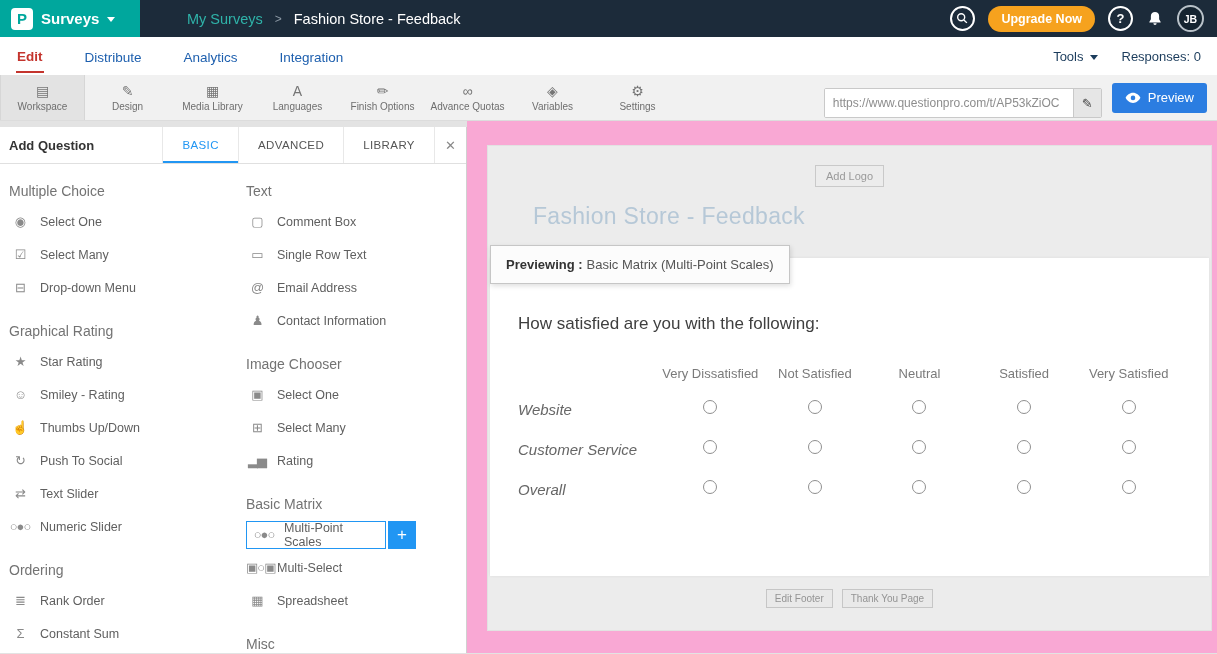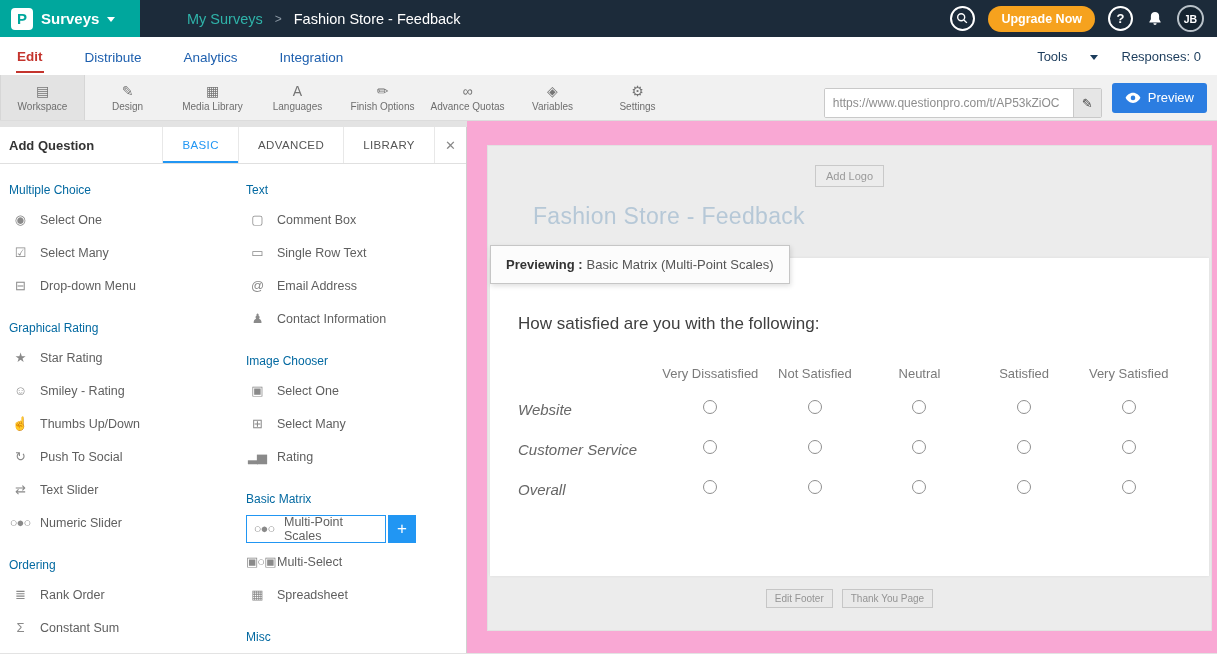--- a/index.html
+++ b/index.html
@@ -19,21 +19,21 @@
   .top-right { margin-left:auto; display:flex; align-items:center; gap:13px; padding-right:13px; }
   .icon-circle { width:25px; height:25px; border-radius:50%; border:2px solid #fff; color:#fff; display:flex; align-items:center; justify-content:center; font-size:13px; font-weight:bold; cursor:pointer; }
   .upgrade-btn { background:#f6a21e; color:#fff; font-size:12.5px; font-weight:700; border:none; border-radius:14px; padding:6px 13px; cursor:pointer; }
   .avatar { width:27px; height:27px; border-radius:50%; background:#152430; border:2px solid #b9c2c9; color:#fff; font-size:10.5px; font-weight:700; display:flex; align-items:center; justify-content:center; cursor:pointer; }
 
   
   .mainnav { height:38px; background:#fff; display:flex; align-items:center; padding:0 16px; }
   .nav-tab { font-size:13.5px; color:#1d5fae; margin-right:40px; padding:9px 1px 7px; cursor:pointer; }
   .nav-tab.active { color:#c4342d; border-bottom:2px solid #c4342d;font-weight:bold; }
   .nav-right { margin-left:auto; display:flex; align-items:center; gap:24px; }
-  .tools { color:#1b3c5c; font-size:13px; display:flex; gap:22px; align-items:center; cursor:pointer; }
+  .tools { color:#1b3c5c; font-size:13px; display:flex; gap:6px; align-items:center; cursor:pointer; }
   .tools .caret-down { border-top-color:#1b3c5c; }
   .responses { color:#1b3c5c; font-size:13px; }
 
   
   .toolbar { height:46px; border-bottom:1px solid #dcdcdc; background:#f1f1f1; display:flex; align-items:stretch; }
   .tb-item { width:85px; display:flex; flex-direction:column; align-items:center; justify-content:center; gap:3px; color:#6e6e6e; cursor:pointer; }
   .tb-item.active { background:#e3e3e3; border-left:1px solid #d6d6d6; border-right:1px solid #d6d6d6; }
   .tb-icon { font-size:14px; line-height:1; color:#757575; }
   .tb-label { font-size:10px; }
   .toolbar-right { margin-left:auto; display:flex; align-items:center; gap:10px; padding-right:10px; }
@@ -48,21 +48,21 @@
   
   .panel { width:467px; background:#fff; border-right:1px solid #d0d0d0; display:flex; flex-direction:column;margin-top:6px; }
   .panel-head { height:37px; border-bottom:1px solid #e0e0e0; display:flex; align-items:stretch; flex:none; }
   .panel-title { font-size:13px; font-weight:700; color:#333; display:flex; align-items:center; padding-left:9px; width:172px; }
   .panel-tab { padding:0 19px; display:flex; align-items:center; justify-content:center; font-size:11.5px; color:#555; letter-spacing:.4px; border-left:1px solid #e8e8e8; cursor:pointer; }
   .panel-tab.active { color:#2196f3; box-shadow:inset 0 -2px 0 #2196f3; }
   .panel-close { width:34px; margin-left:auto; border-left:1px solid #e8e8e8; display:flex; align-items:center; justify-content:center; color:#888; font-size:13px; cursor:pointer; }
   .panel-body { flex:1; display:flex; padding-left:9px; overflow:hidden; }
   .panel-col.left { width:237px; flex:none; }
   .panel-col.right { flex:1; }
-  .sec-heading { font-size:12px; color:#0369a1; margin:19px 0 6px; }
+  .sec-heading { font-size:14px; color:#737373; margin:19px 0 6px; }
   .q-item { display:flex; align-items:center; gap:9px; height:33px; color:#5f5f5f; font-size:12.5px; cursor:pointer; }
   .q-icon { width:22px; text-align:center; color:#8a8a8a; font-size:13px; flex:none; letter-spacing:-1px; }
   .sel-row { display:flex; align-items:center; height:33px; }
   .sel-box { display:flex; align-items:center; gap:9px; border:1px solid #2196f3; background:#fff; height:28px; padding:0 6px; width:140px; color:#5f5f5f; font-size:12.5px; cursor:pointer; }
   .plus-btn { width:28px; height:28px; background:#2196f3; color:#fff; font-size:17px; line-height:1; display:flex; align-items:center; justify-content:center; margin-left:2px; border:none; cursor:pointer; }
 
   
   .preview { flex:1; background:#f9a8d4; }
   .canvas { position:relative; margin:24px 5px 0 20px; height:486px; background:#ececec; border:1px solid #e2e2e2; }
   .add-logo-btn { display:block; margin:19px auto 0; border:1px solid #c9c9c9; background:transparent; color:#9a9a9a; font-size:11px; padding:4px 10px; cursor:pointer; }

